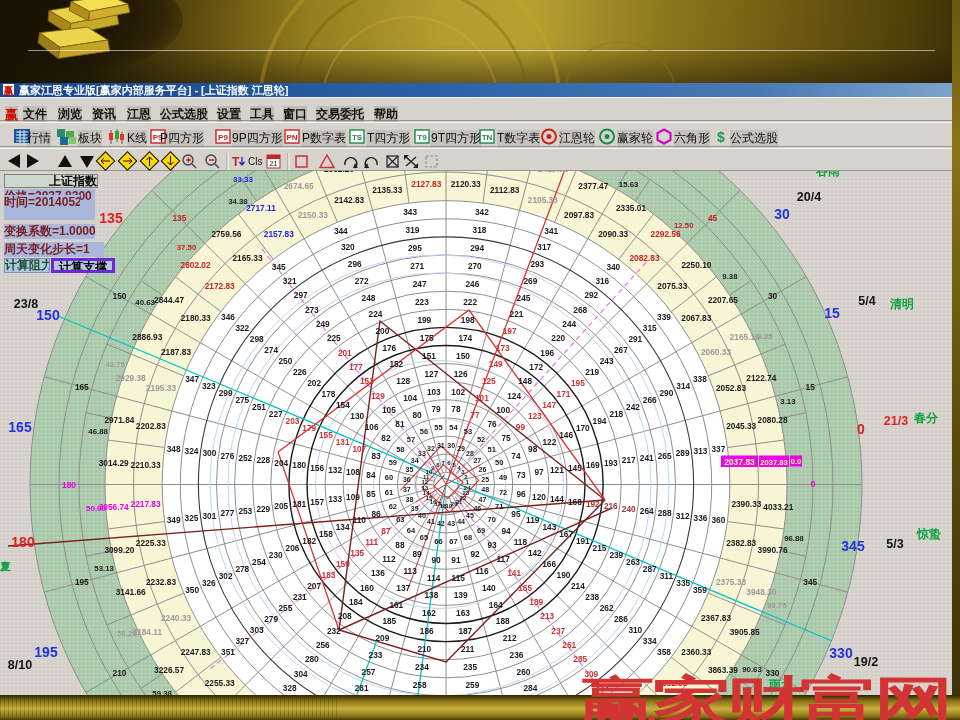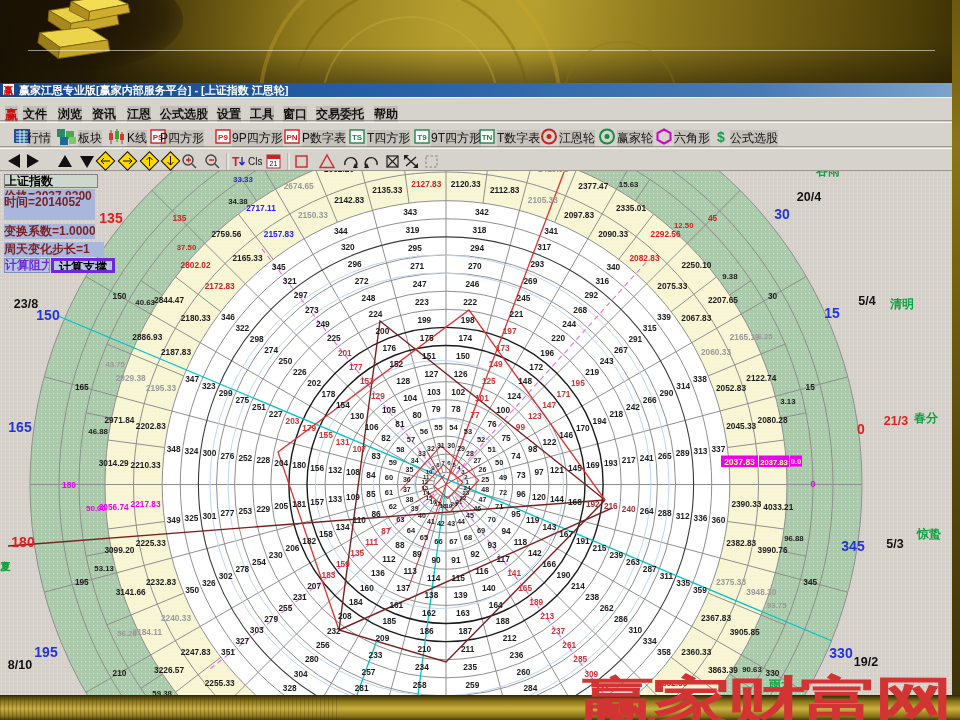--- a/index.html
+++ b/index.html
@@ -820,26 +820,26 @@
 <text x="895.0" y="547.5" font-size="12.5" fill="#111" text-anchor="middle" font-weight="bold">5/3</text>
 <text x="866.0" y="665.5" font-size="12.5" fill="#111" text-anchor="middle" font-weight="bold">19/2</text>
 <text x="26.0" y="307.5" font-size="12.5" fill="#111" text-anchor="middle" font-weight="bold">23/8</text>
 <text x="20.0" y="668.5" font-size="12.5" fill="#111" text-anchor="middle" font-weight="bold">8/10</text>
 <text x="902.0" y="307.5" font-size="12" fill="#11a044" text-anchor="middle" font-weight="bold">清明</text>
 <text x="926.0" y="421.5" font-size="12" fill="#11a044" text-anchor="middle" font-weight="bold">春分</text>
 <text x="929.0" y="537.5" font-size="12" fill="#11a044" text-anchor="middle" font-weight="bold">惊蛰</text>
 <text x="781.0" y="688.5" font-size="12" fill="#11a044" text-anchor="middle" font-weight="bold">雨水</text>
 <text x="828.0" y="174.5" font-size="12" fill="#11a044" text-anchor="middle" font-weight="bold">谷雨</text>
 </svg>
-<div class="abs panel" style="left:4px;top:174px;width:94px;height:14px;background:#cbd8cb;border:1px solid #808080;color:#000;text-align:left;line-height:13px">上证指数</div>
+<div class="abs panel" style="left:4px;top:174px;width:94px;height:14px;background:#cbd8cb;border:1px solid #808080;color:#000;text-align:right;line-height:13px">上证指数</div>
 <div class="abs panel" style="left:4px;top:189px;width:91px;height:31px;background:#a9b7dd;color:#7b1f1f;line-height:15px">价格=2037.8300</div>
 <div class="abs panel" style="left:4px;top:195px;width:76px;height:15px;background:#a9b7dd;color:#7b1f1f;line-height:15px">时间=20140522</div>
 <div class="abs panel" style="left:4px;top:224px;width:91px;height:15px;background:#a9b7dd;color:#7b1f1f;line-height:15px">变换系数=1.00000</div>
 <div class="abs panel" style="left:4px;top:241.5px;width:100px;height:15px;background:#a9b7dd;color:#7b1f1f;line-height:15px">周天变化步长=1</div>
-<div class="abs panel" style="left:4px;top:258px;width:46px;height:15px;background:#b7c5e4;border:1px solid #8090b0;color:#6d28d9;line-height:13px;text-align:center">计算阻力</div>
+<div class="abs panel" style="left:4px;top:258px;width:46px;height:15px;background:#b7c5e4;border:1px solid #8090b0;color:#14532d;line-height:13px;text-align:center">计算阻力</div>
 <div class="abs panel" style="left:51px;top:258px;width:64px;height:15px;background:#b7c5e4;border:3px solid #6d28d9;color:#000;line-height:13px;text-align:center">计算支撑</div>
 <div class="abs" style="left:1px;top:553px;width:11px;height:40px;writing-mode:vertical-rl;font-size:10px;color:#11a044;font-weight:bold">立夏</div>
 <div class="abs goldr"></div>
 <div class="abs gstrip">
     <div class="abs" style="left:0;top:0;width:340px;height:25px;background:repeating-linear-gradient(90deg,rgba(40,30,5,.22) 0 1px,transparent 1px 4px)"></div>
   </div>
 <div class="abs rlch" style="left:578px">赢</div>
 <div class="abs rlch" style="left:652px">家</div>
 <div class="abs rlch" style="left:726px">财</div>
 <div class="abs rlch" style="left:800px">富</div>

